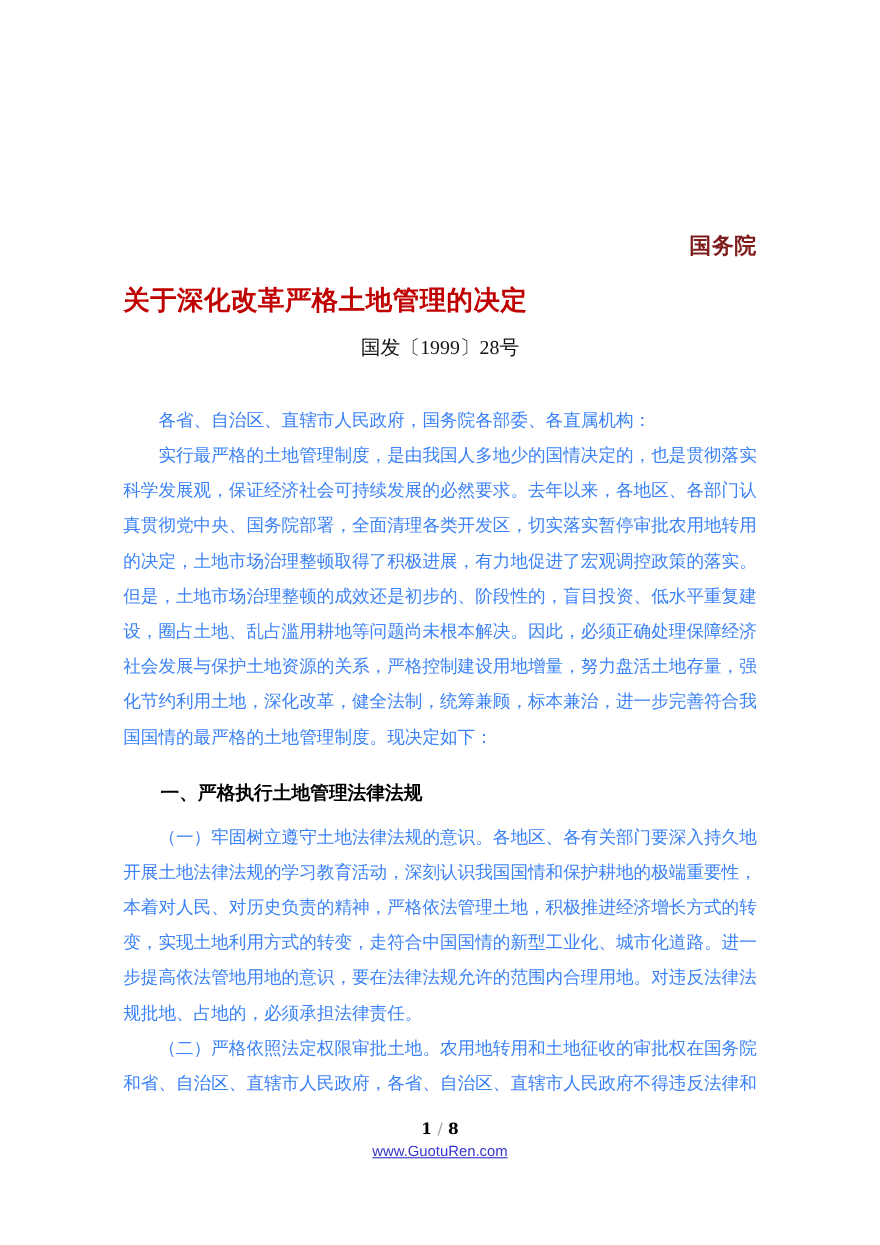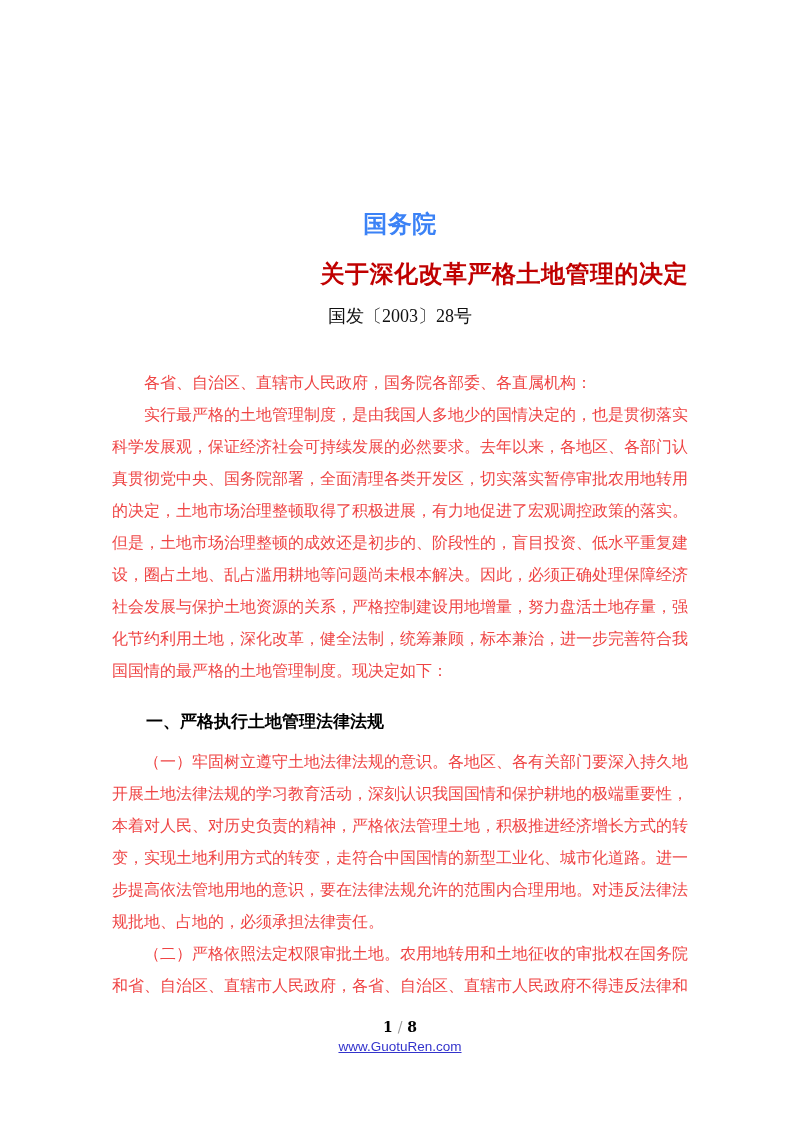--- a/index.html
+++ b/index.html
@@ -18,50 +18,50 @@
     box-sizing: border-box;
     width: 800px;
     height: 1132px;
     padding: 0 112px;
     background: #ffffff;
   }
   .title-org {
     margin: 212px 0 0 0;
     font-family: "Liberation Sans", sans-serif;
     font-weight: bold;
-    font-size: 24px;
+    font-size: 20px;
     line-height: 24px;
     letter-spacing: 0.5px;
-    color: #3b82f6;
-    text-align: center;
+    color: #7f1d1d;
+    text-align: right;
   }
   .title-main {
     margin: 26px 0 0 0;
     font-family: Liberation Serif, serif;
     font-weight: bold;
     font-size: 24px;
     line-height: 24px;
     letter-spacing: 0.5px;
     color: #c00000;
-    text-align: right;
+    text-align: left;
   }
   .doc-number {
     margin: 20px 0 0 0;
     font-size: 18px;
     line-height: 20px;
     color: #111111;
     text-align: center;
   }
   .body-text {
     margin-top: 41px;
     font-size: 16px;
     line-height: 32px;
     text-align: justify;
     text-justify: inter-ideograph;
-    color: #ef4444;
+    color: #3b82f6;
   }
   .body-text p {
     margin: 0;
     text-indent: 2em;
     word-break: break-all;
   }
   .section-heading {
     margin: 20px 0 0 0;
     font-family: Liberation Mono, monospace;
     font-weight: bold;
@@ -101,21 +101,21 @@
 </style>
 </head>
 <body>
 
 <div class="page">
 
   <div class="title-org">国务院</div>
 
   <div class="title-main">关于深化改革严格土地管理的决定</div>
 
-  <div class="doc-number">国发〔2003〕28号</div>
+  <div class="doc-number">国发〔1999〕28号</div>
 
   <div class="body-text">
     <p>各省、自治区、直辖市人民政府，国务院各部委、各直属机构：</p>
     <p>实行最严格的土地管理制度，是由我国人多地少的国情决定的，也是贯彻落实科学发展观，保证经济社会可持续发展的必然要求。去年以来，各地区、各部门认真贯彻党中央、国务院部署，全面清理各类开发区，切实落实暂停审批农用地转用的决定，土地市场治理整顿取得了积极进展，有力地促进了宏观调控政策的落实。但是，土地市场治理整顿的成效还是初步的、阶段性的，盲目投资、低水平重复建设，圈占土地、乱占滥用耕地等问题尚未根本解决。因此，必须正确处理保障经济社会发展与保护土地资源的关系，严格控制建设用地增量，努力盘活土地存量，强化节约利用土地，深化改革，健全法制，统筹兼顾，标本兼治，进一步完善符合我国国情的最严格的土地管理制度。现决定如下：</p>
   </div>
 
   <div class="section-heading">一、严格执行土地管理法律法规</div>
 
   <div class="body-text" style="margin-top:4px">
     <p class="clause-1">（一）牢固树立遵守土地法律法规的意识。各地区、各有关部门要深入持久地开展土地法律法规的学习教育活动，深刻认识我国国情和保护耕地的极端重要性，本着对人民、对历史负责的精神，严格依法管理土地，积极推进经济增长方式的转变，实现土地利用方式的转变，走符合中国国情的新型工业化、城市化道路。进一步提高依法管地用地的意识，要在法律法规允许的范围内合理用地。对违反法律法规批地、占地的，必须承担法律责任。</p>

